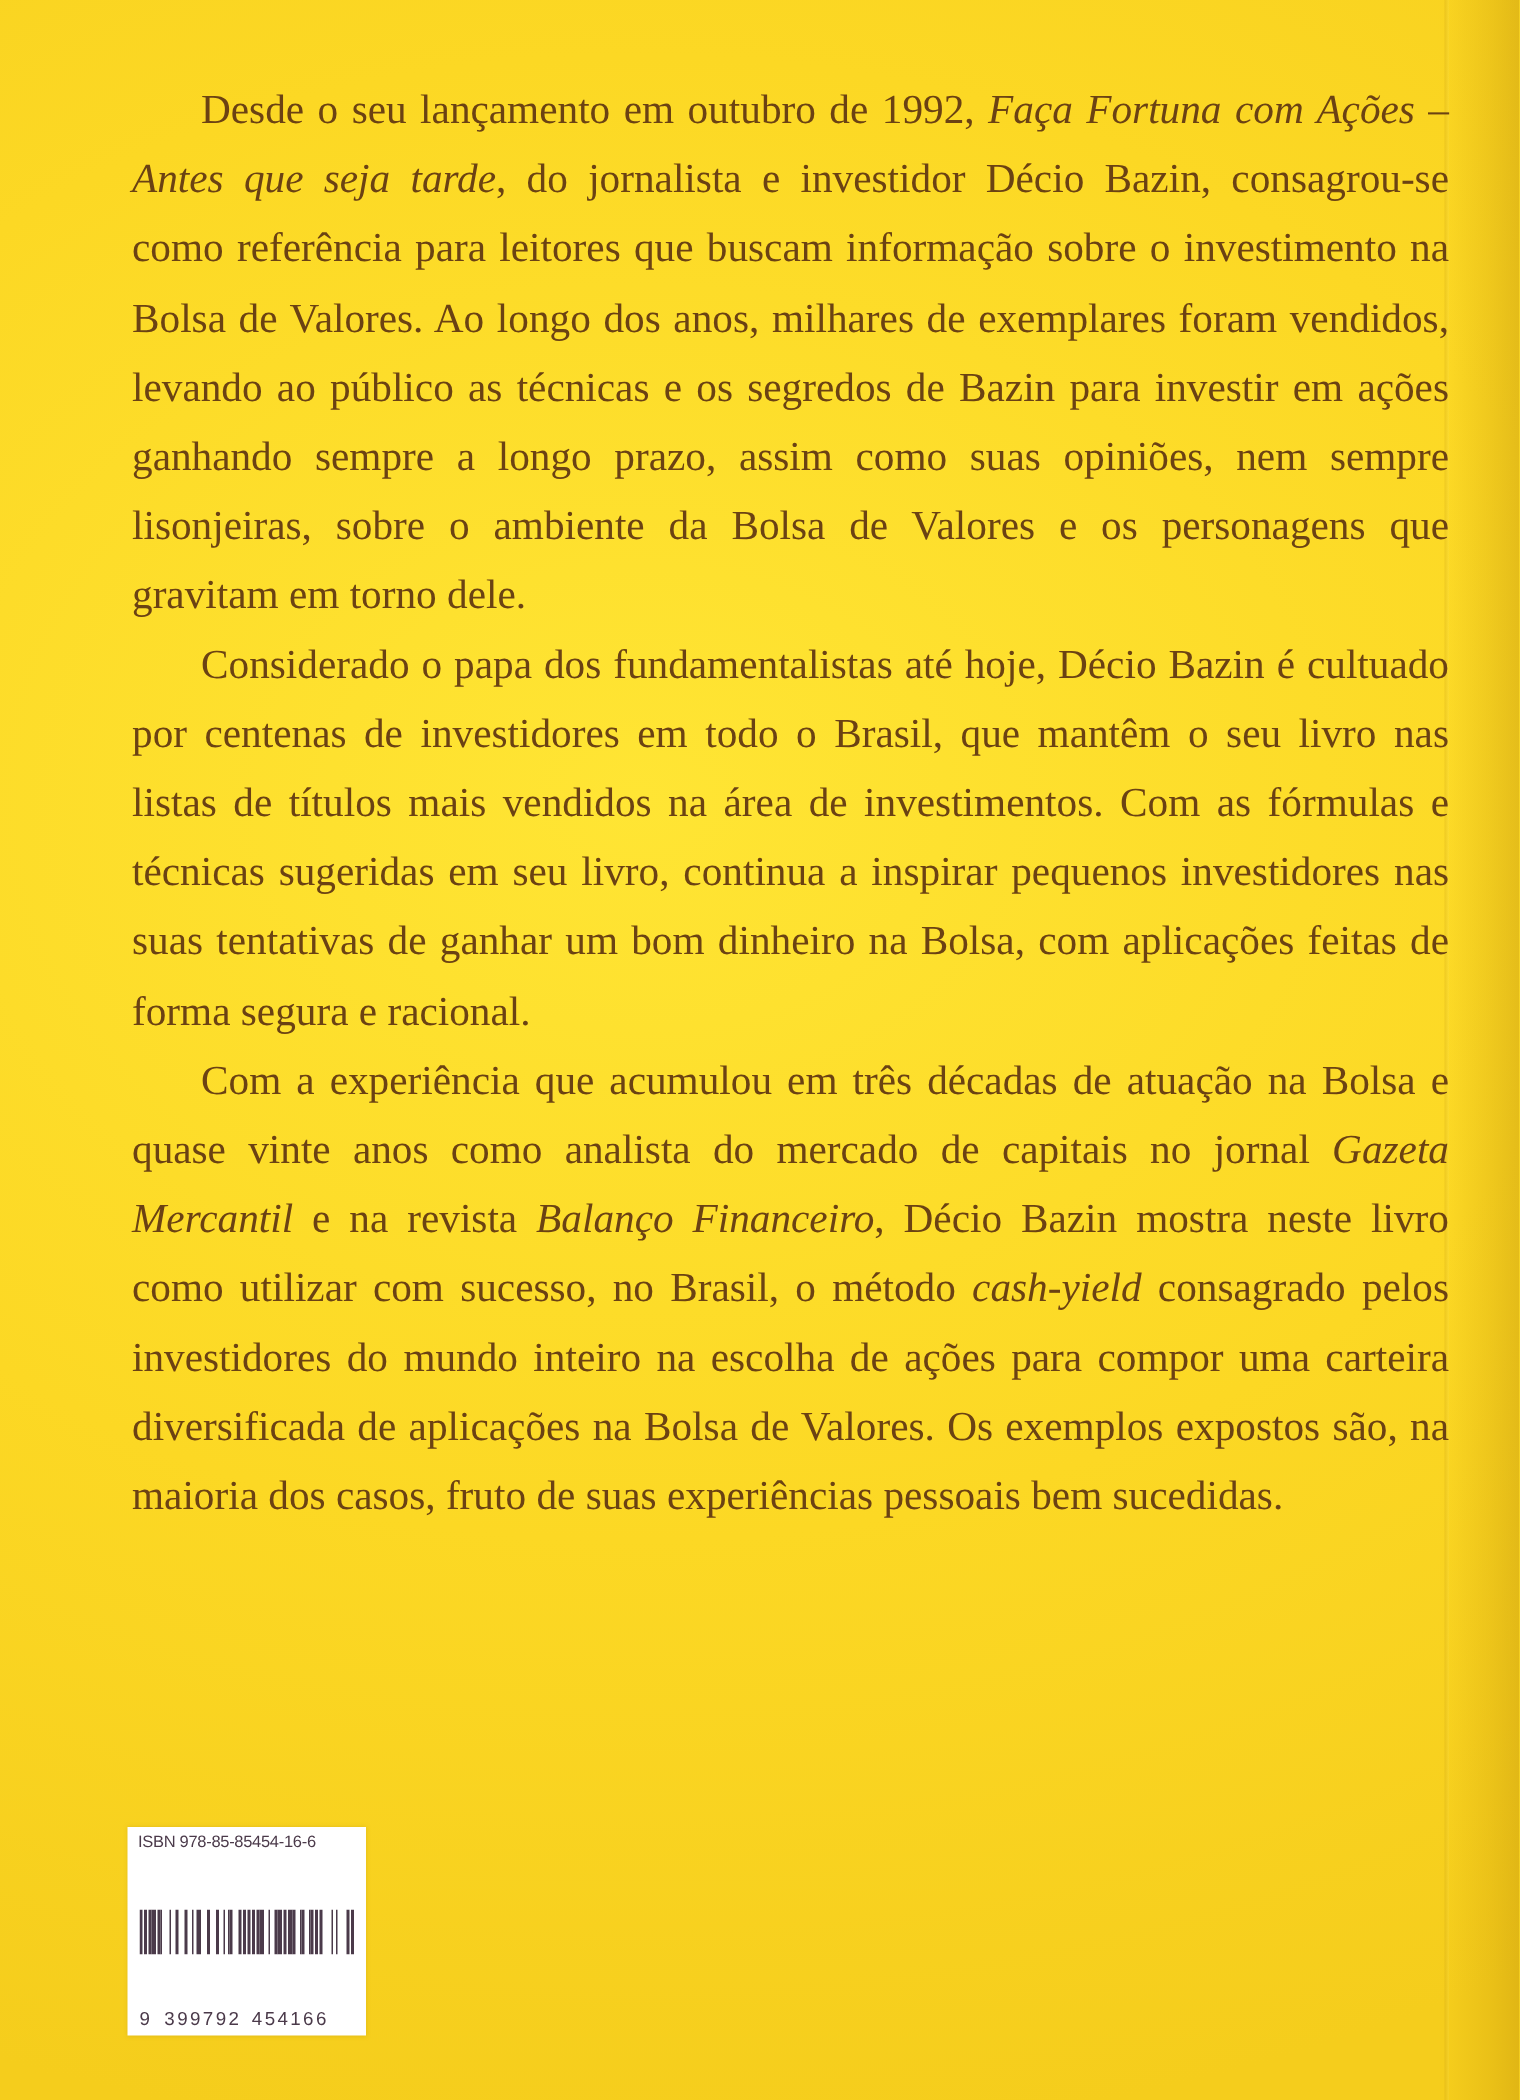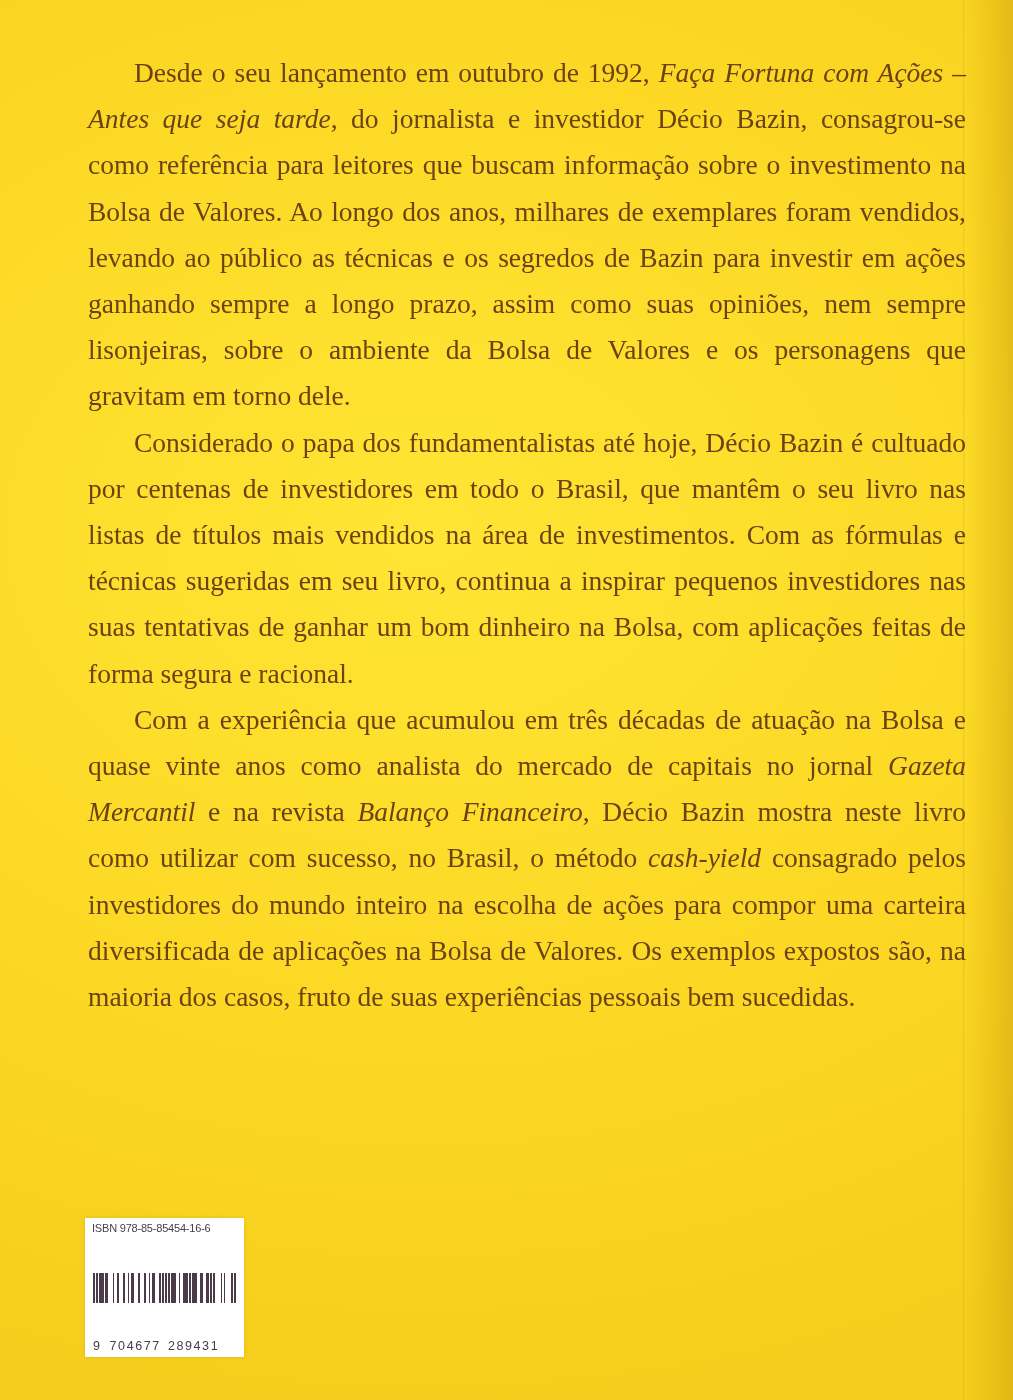--- a/index.html
+++ b/index.html
@@ -183,18 +183,18 @@
         <span style="left:80.0000%;width:1.0737%;background:#4b3a4a;"></span>
         <span style="left:82.1053%;width:1.0737%;background:#4b3a4a;"></span>
         <span style="left:84.2105%;width:1.0737%;background:#4b3a4a;"></span>
         <span style="left:89.4737%;width:1.0737%;background:#4b3a4a;"></span>
         <span style="left:91.5789%;width:1.0737%;background:#4b3a4a;"></span>
         <span style="left:96.8421%;width:1.0737%;background:#4b3a4a;"></span>
         <span style="left:98.9474%;width:1.0737%;background:#4b3a4a;"></span>
       </div>
     <div class="barcode-digits">
       <span class="grp-lead">9</span>
-      <span>704677</span>
-      <span>289431</span>
+      <span>399792</span>
+      <span>454166</span>
     </div>
   </div>
 
 </div>
 
 </body></html>

